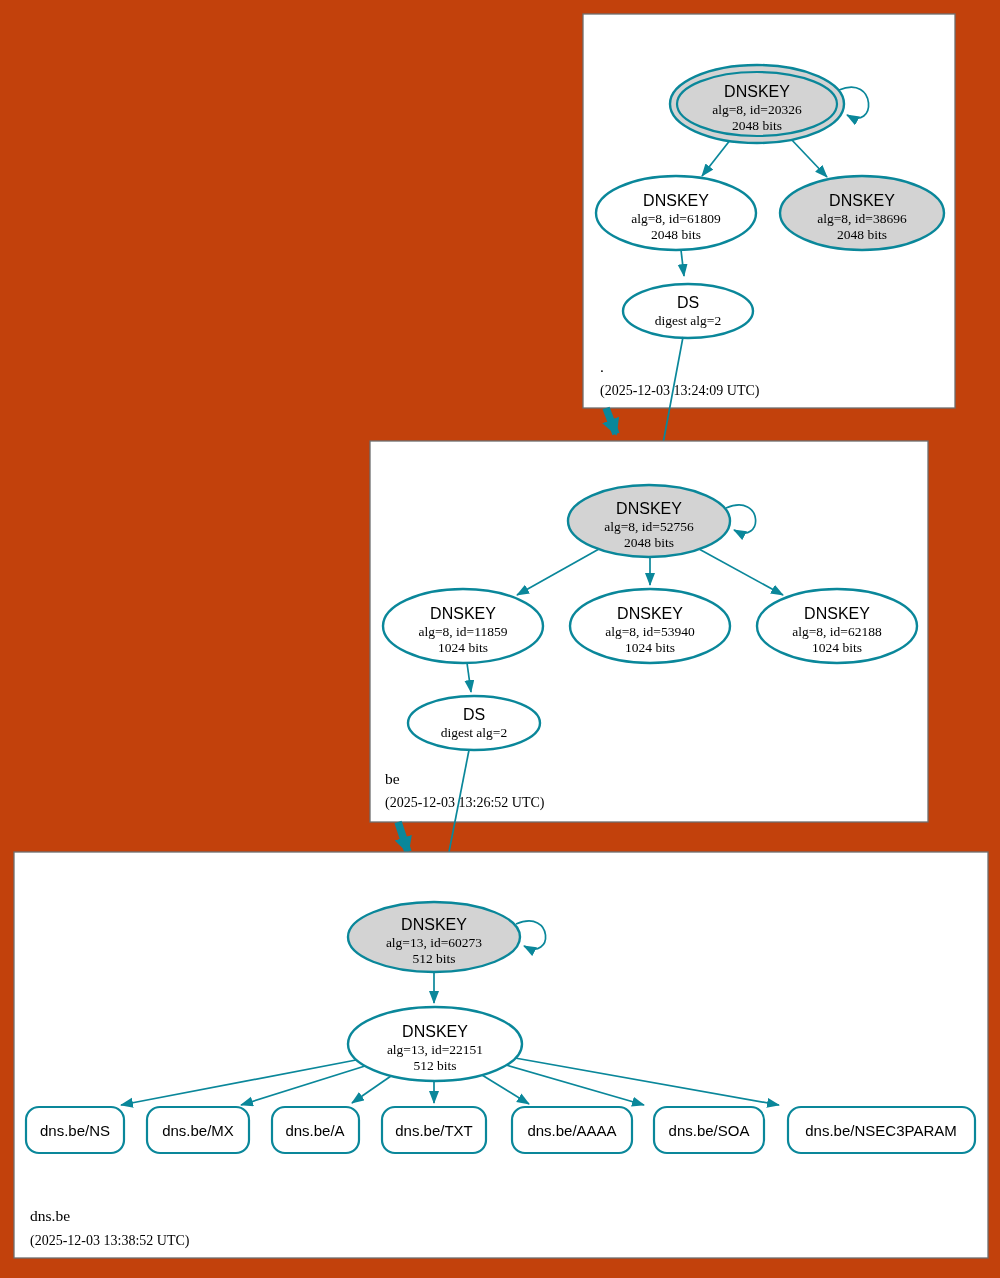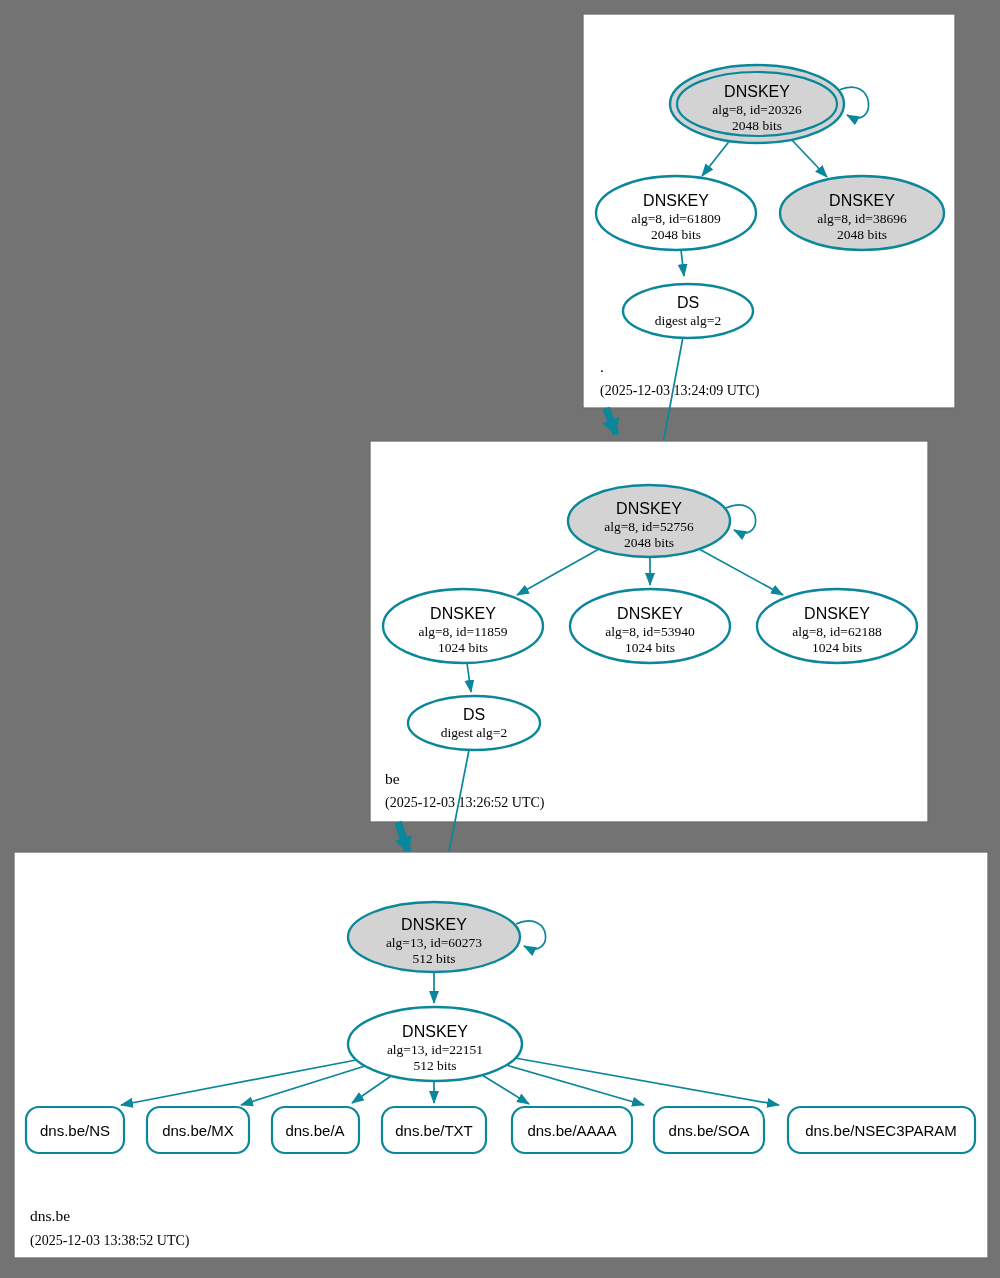--- a/index.html
+++ b/index.html
@@ -1,16 +1,16 @@
 <!DOCTYPE html>
 <html><head>
 <meta charset="utf-8">
 <style>
   html,body{margin:0;padding:0;background:#fff;}
-  .canvas{position:relative;width:1000px;height:1278px;background:#737373;font-family:"Liberation Sans",sans-serif;}
+  .canvas{position:relative;width:1000px;height:1278px;background:#c2410c;font-family:"Liberation Sans",sans-serif;}
   svg{display:block;}
   .zonebox{fill:#ffffff;stroke:#6e6e6e;stroke-width:1.3;}
   .edge{stroke:#0a879a;stroke-width:1.7;fill:none;}
   .thick{stroke:#0a879a;stroke-width:7.5;fill:none;}
   .mk{fill:#0a879a;}
   .node-gray{fill:#d3d3d3;stroke:#0a879a;stroke-width:2.4;}
   .node-white{fill:#ffffff;stroke:#0a879a;stroke-width:2.4;}
   .rrbox{fill:#ffffff;stroke:#0a879a;stroke-width:2.2;}
   text{fill:#000000;}
   .h{font-family:"Liberation Sans",sans-serif;font-size:16px;text-anchor:middle;}

